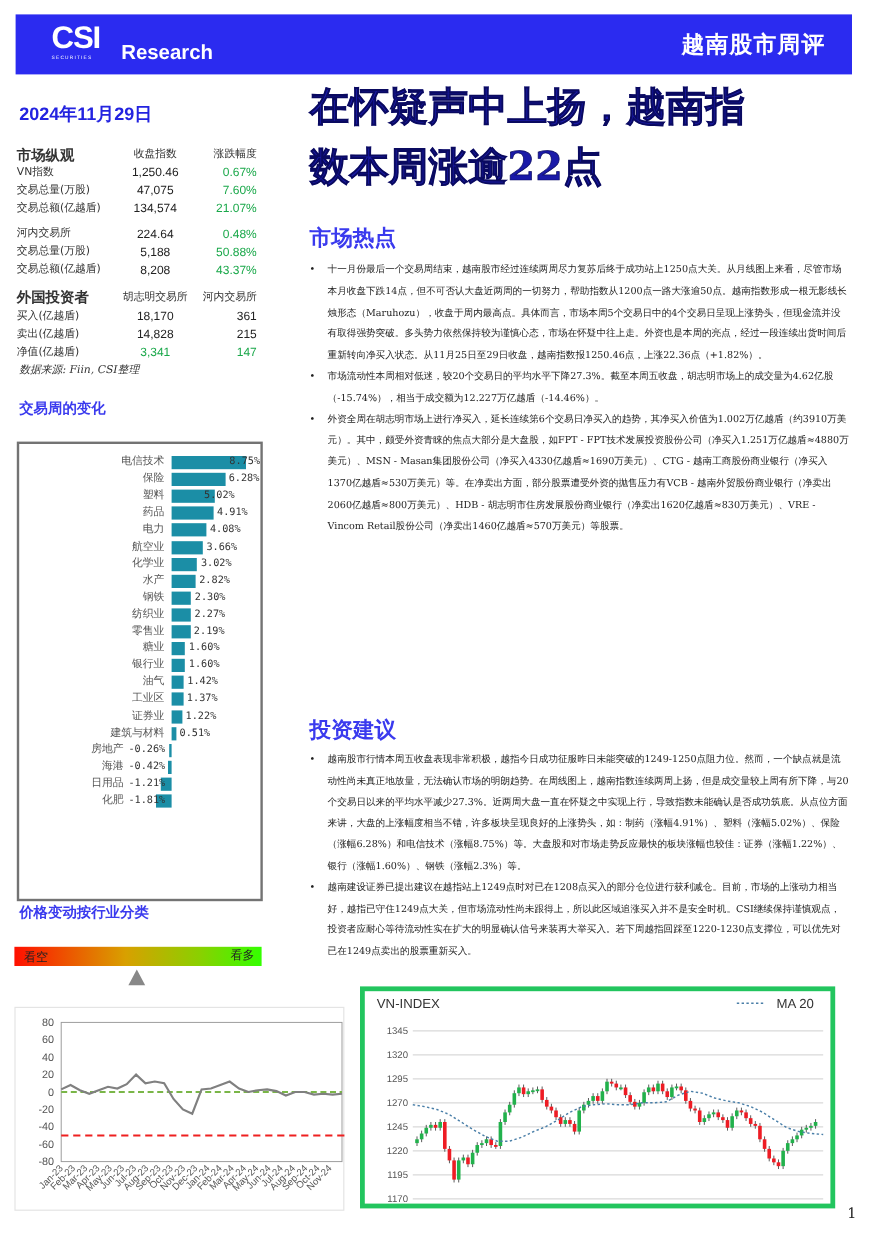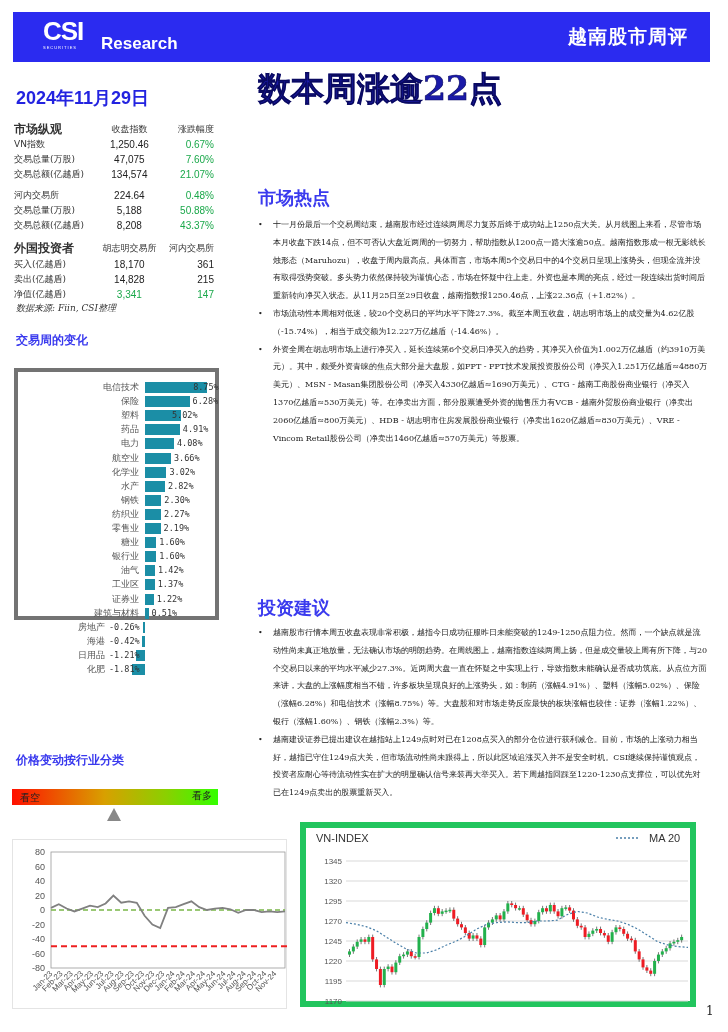--- a/index.html
+++ b/index.html
@@ -3,67 +3,68 @@
 <meta charset="utf-8">
 <style>
 * { margin: 0; padding: 0; box-sizing: border-box; }
 body { width: 728px; height: 1032px; background: #fff; position: relative; overflow: hidden; font-family: "DejaVu Sans", sans-serif; color: #222; }
 .header-bar { position: absolute; left: 13px; top: 12px; width: 697px; height: 50px; background: #2b2bf0; }
 .logo { position: absolute; left: 30px; top: 8px; color: #fff; }
 .logo-csi { font-family: "Liberation Sans", sans-serif; font-weight: bold; font-size: 26px; letter-spacing: -1px; line-height: 22px; display: inline-block; vertical-align: top; }
 .logo-sec { position: absolute; left: 0; top: 25px; font-size: 4px; letter-spacing: 1px; font-family: "Liberation Sans", sans-serif; }
 .logo-research { position: absolute; left: 58px; top: 14px; font-family: "Liberation Sans", sans-serif; font-weight: bold; font-size: 17px; white-space: nowrap; }
 .header-title { position: absolute; right: 22px; top: 12px; color: #fff; font-size: 19px; font-weight: bold; letter-spacing: 1px; }
-.date { position: absolute; left: 16px; top: 86px; color: #2323e0; font-weight: bold; font-size: 18px; font-family: "Liberation Sans", sans-serif; }
+.date { position: absolute; left: 16px; top: 86px; color: #2323e0; font-weight: bold; font-size: 15px; font-family: "Liberation Sans", sans-serif; }
 .main-title { position: absolute; left: 258px; top: 64px; width: 450px; color: #1a1aa8; font-family: "DejaVu Serif", serif; font-weight: bold; font-size: 33px; line-height: 50px; -webkit-text-stroke: 0.6px #0a0a60; }
 .sec-title { color: #3a3aee; font-weight: bold; font-family: "DejaVu Sans", sans-serif; }
 .stats { position: absolute; left: 14px; top: 122px; width: 200px; font-size: 10px; }
 .stats .row { display: flex; height: 15px; line-height: 15px; align-items: center; }
 .stats .c1 { width: 86px; font-size: 9px; color: #333; }
 .stats .c2 { width: 68px; text-align: center; font-family: "Liberation Sans", sans-serif; }
 .stats .c3 { width: 54px; text-align: right; font-family: "Liberation Sans", sans-serif; color: #1aa84a; }
 .stats .hdr .c1 { font-size: 12px; }
 .stats .hdr .c2, .stats .hdr .c3 { font-family: "DejaVu Sans", sans-serif; color: #333; font-size: 9px; }
 .gap { height: 6px; }
 .green { color: #1aa84a !important; }
 .source { position: absolute; left: 16px; top: 302px; font-size: 9px; font-style: italic; color: #333; font-family: "DejaVu Serif", serif; }
 .sec-left { position: absolute; left: 16px; font-size: 12px; }
-.barchart { position: absolute; left: 14px; top: 368px; width: 205px; height: 252px; border: 4px solid #737373; }
+.barchart { position: absolute; left: 14px; top: 368px; width: 205px; height: 383px; border: 2px solid #737373; }
 .bar-row { position: absolute; left: 0; width: 205px; height: 14px; }
 .bar-label { position: absolute; right: 120px; top: 0; font-size: 9px; color: #555; white-space: nowrap; line-height: 14px; }
 .bar { position: absolute; top: 2px; height: 11px; background: #1b8ea6; }
 .bar-val { position: absolute; top: 0; font-size: 8.5px; color: #333; line-height: 14px; font-family: "DejaVu Sans Mono", monospace; white-space: nowrap; }
 .gauge { position: absolute; left: 12px; top: 789px; width: 206px; height: 16px; background: linear-gradient(to right, #ff1000, #d8a000 45%, #8ad000 75%, #33ff00); }
 .gauge-l { position: absolute; left: 8px; top: 2px; font-size: 10px; color: #222; }
 .gauge-r { position: absolute; right: 6px; top: 0; font-size: 10px; color: #222; }
 .gauge-pointer { position: absolute; left: 107px; top: 808px; width: 0; height: 0; border-left: 7px solid transparent; border-right: 7px solid transparent; border-bottom: 13px solid #888; }
 .sentiment { position: absolute; left: 12px; top: 839px; width: 275px; height: 170px; border: 1px solid #e4e4e4; }
 .body-text { position: absolute; left: 258px; width: 450px; font-family: "DejaVu Serif", serif; font-size: 8px; line-height: 17.8px; color: #222; }
 .body-text ul { list-style: none; }
 .body-text li { position: relative; padding-left: 15px; }
 .body-text li::before { content: "•"; position: absolute; left: 0; top: 0; }
 .sec-right { position: absolute; left: 258px; font-size: 18px; }
-.candle { position: absolute; left: 300px; top: 822px; width: 396px; height: 185px; border: 6px solid #22c55e; }
+.candle { position: absolute; left: 300px; top: 822px; width: 396px; height: 185px; border: 4px solid #22c55e; }
 .page-num { position: absolute; left: 706px; top: 1004px; font-size: 12px; font-family: "DejaVu Serif", serif; }
 </style>
 </head>
 <body>
 
 <div class="header-bar">
   <div class="logo">
     <span class="logo-csi">CSI</span>
     <span class="logo-sec">SECURITIES</span>
     <span class="logo-research">Research</span>
   </div>
   <div class="header-title">越南股市周评</div>
 </div>
 
 <div class="date">2024年11月29日</div>
 
 <div class="main-title">
+  <div>在怀疑声中上扬，越南指</div>
   <div>数本周涨逾22点</div>
 </div>
 
 <div class="stats">
   <div class="row hdr">
     <span class="c1 sec-title">市场纵观</span>
     <span class="c2">收盘指数</span>
     <span class="c3">涨跌幅度</span>
   </div>
   <div class="row">

